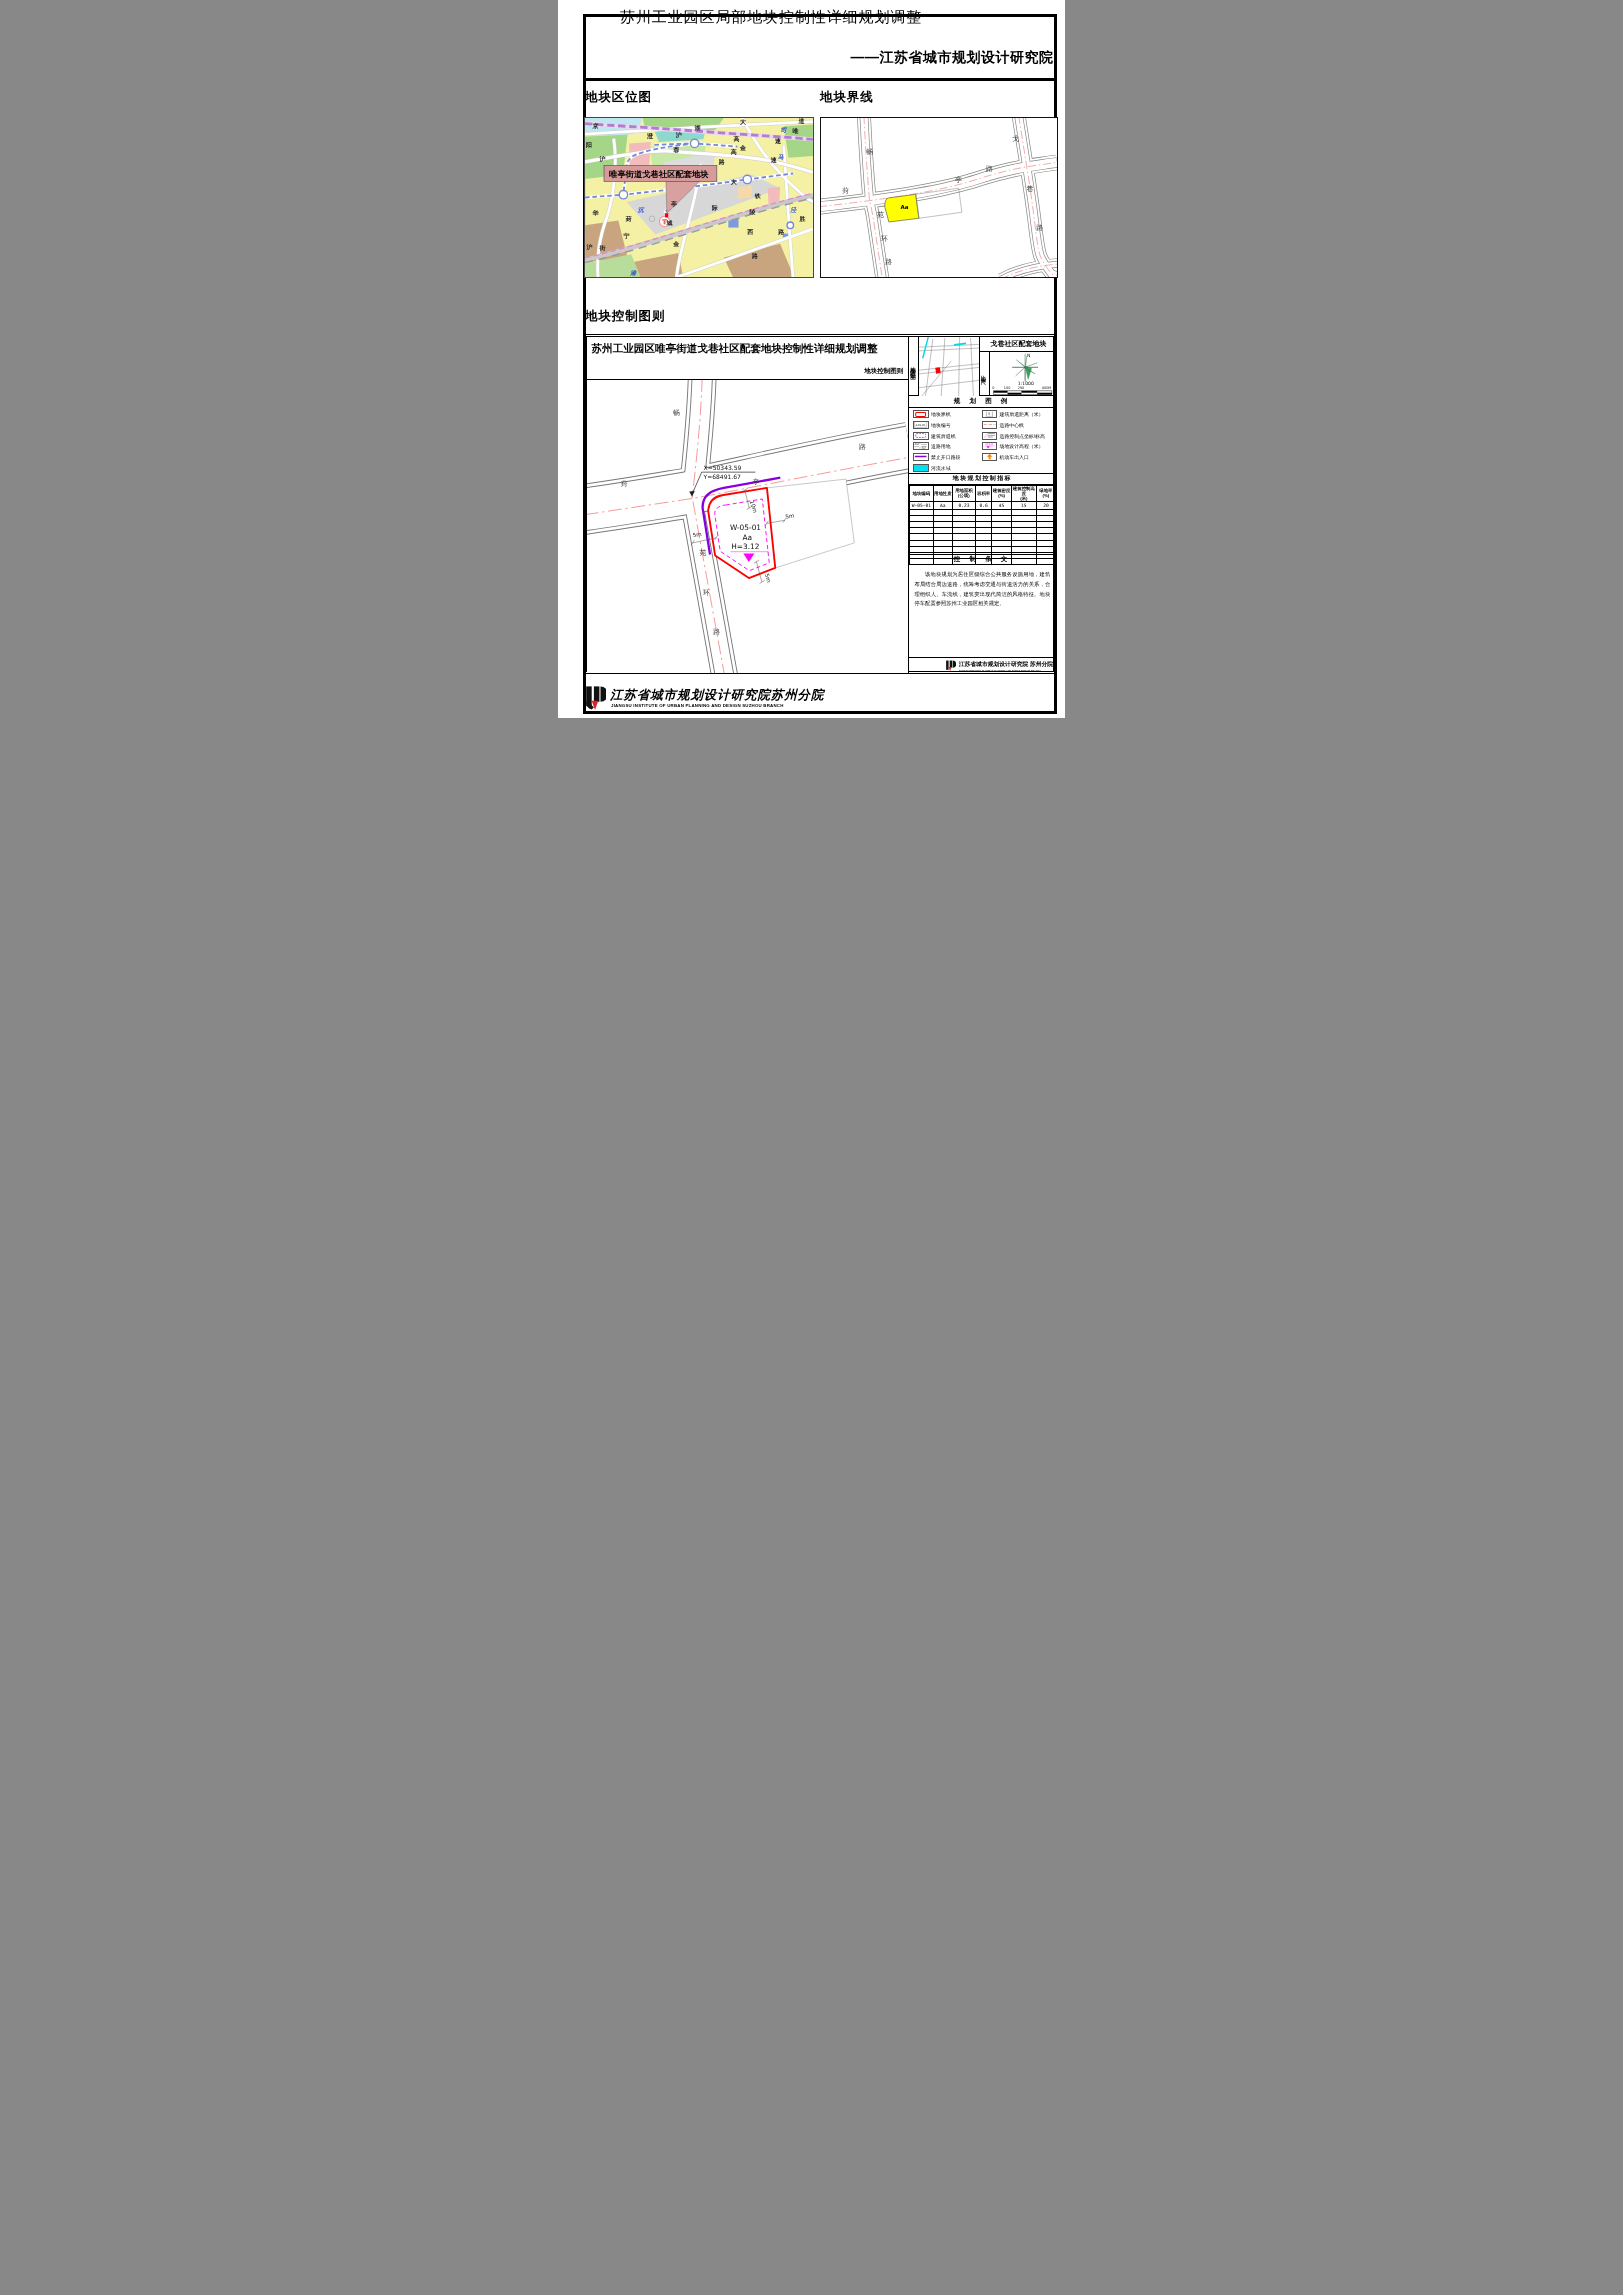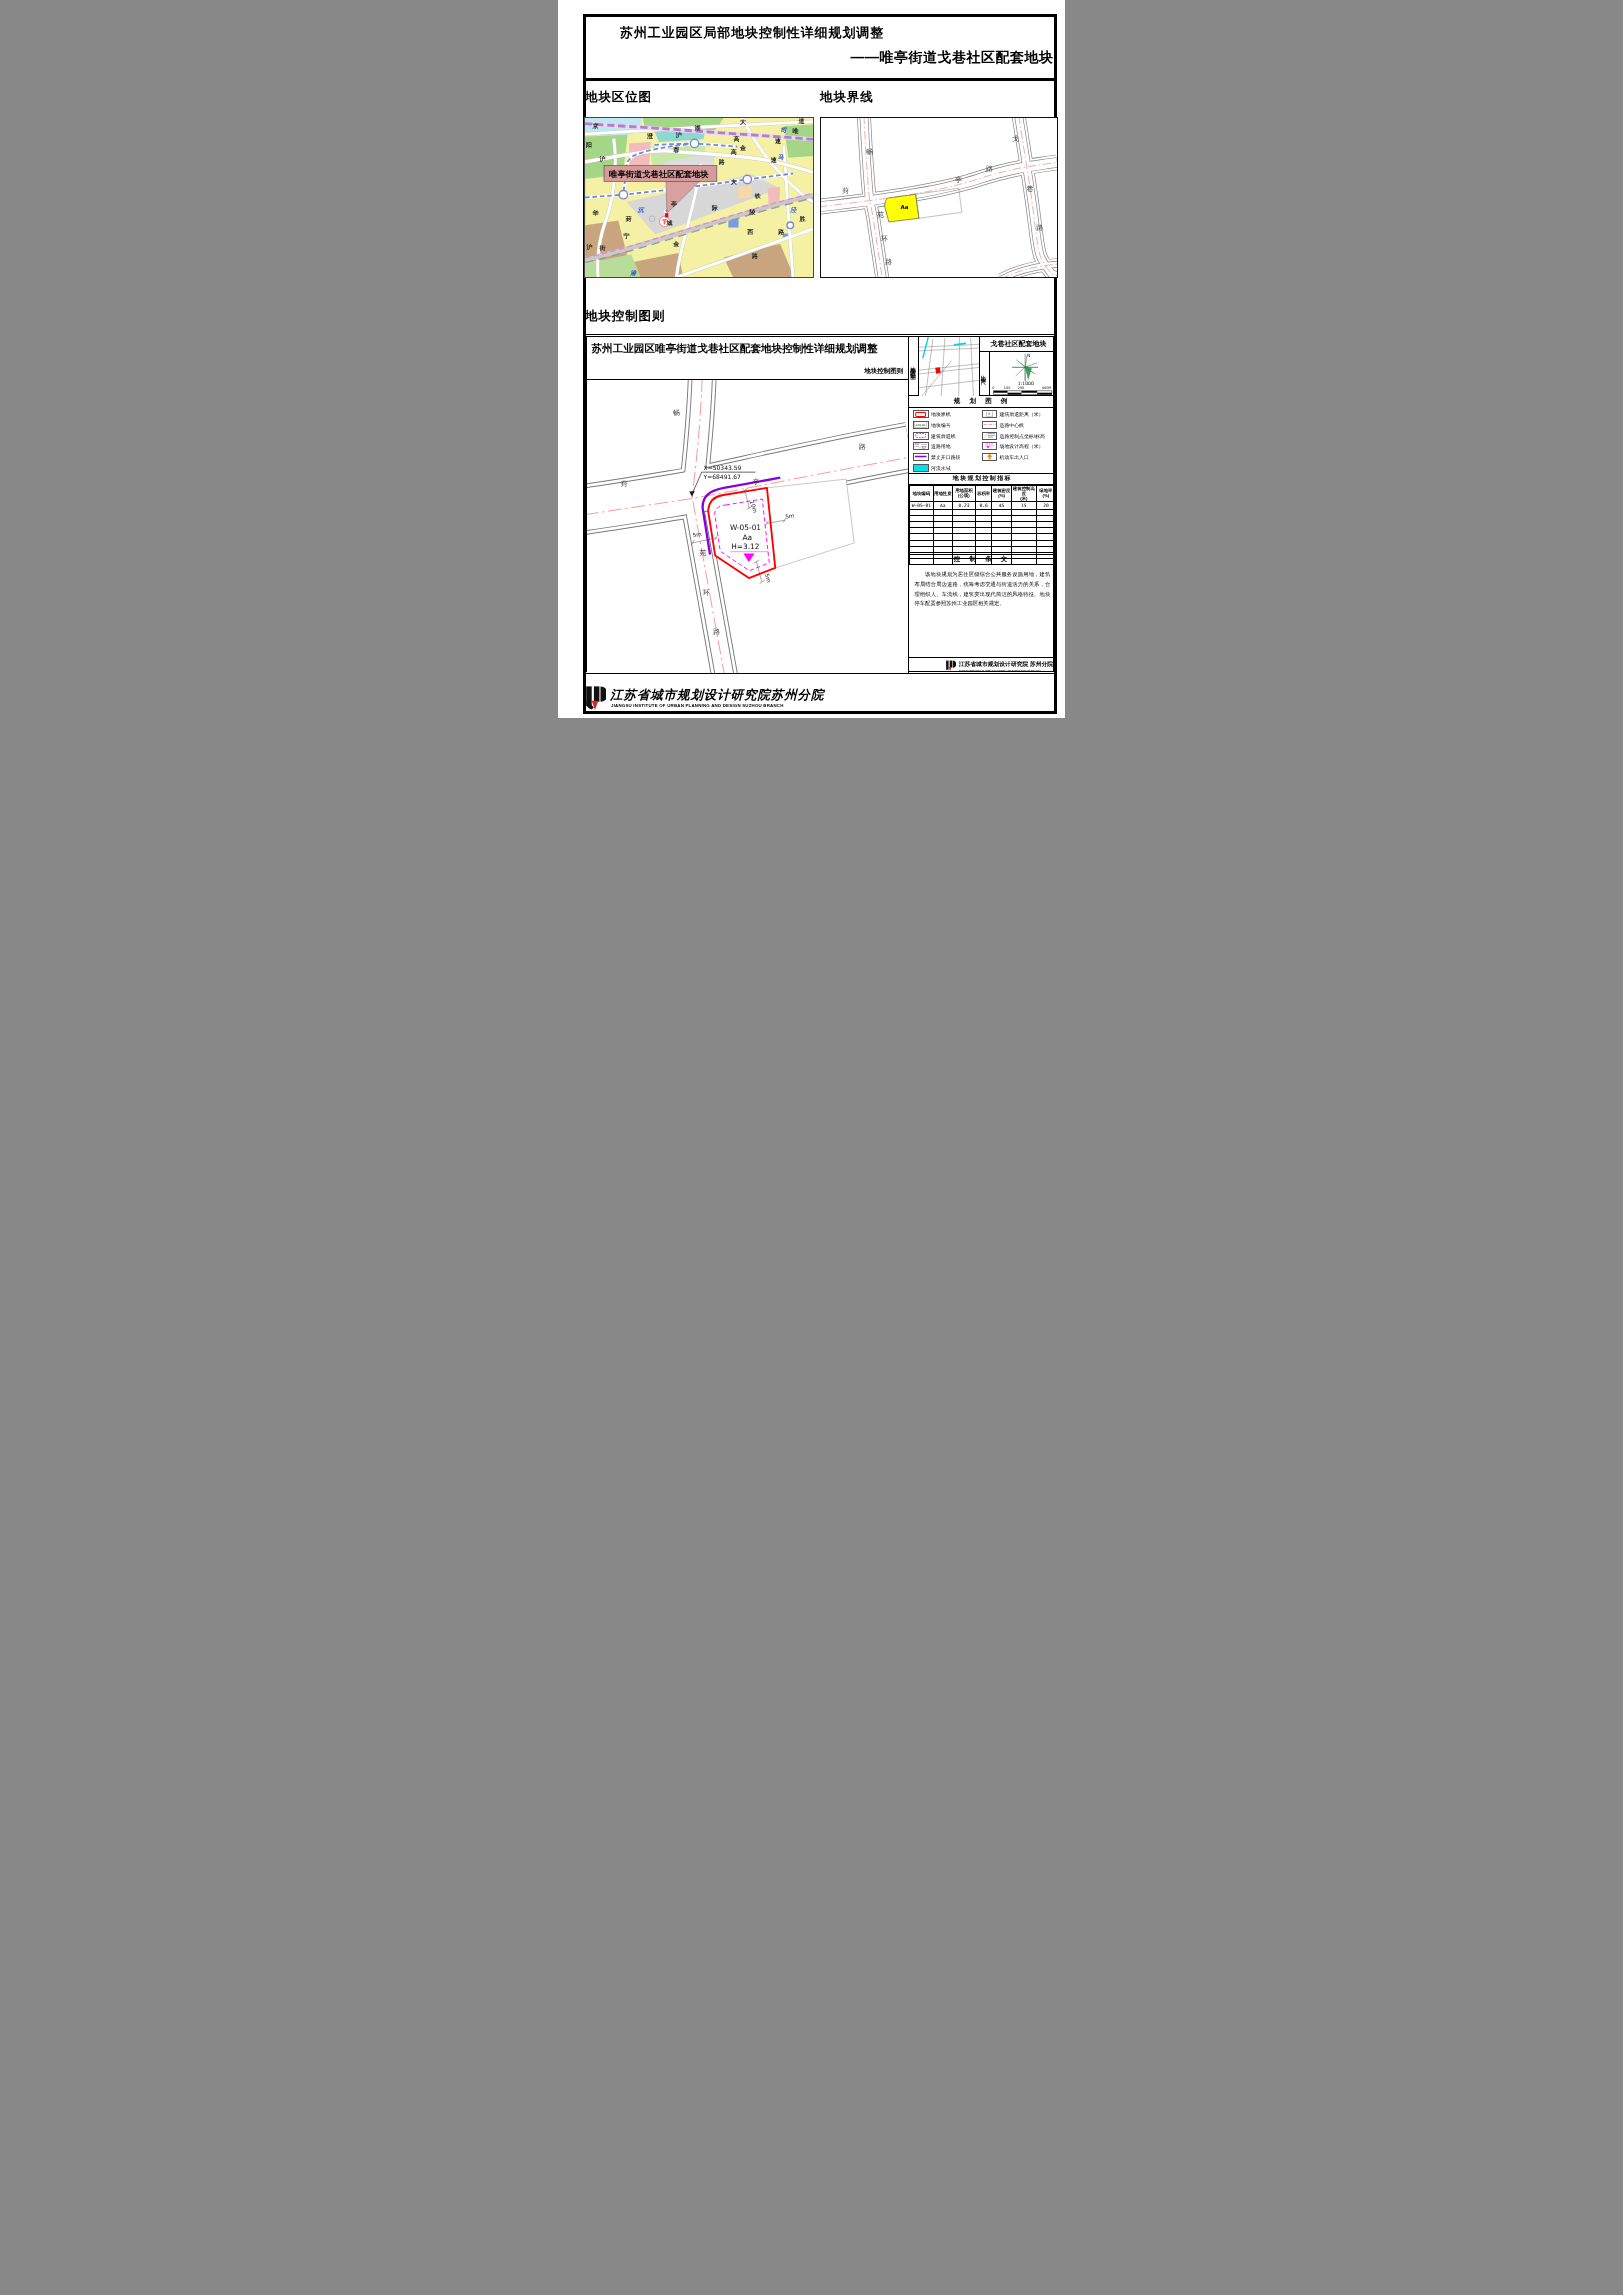--- a/index.html
+++ b/index.html
@@ -1,20 +1,20 @@
 <!DOCTYPE html>
 <html style="font-size:7.4px"><head>
 <meta charset="utf-8">
 <style>
   html,body{margin:0;padding:0;background:#888;}
   #page{position:relative;width:507px;height:718px;background:#fff;margin:0 auto;
         font-family:"Liberation Sans","DejaVu Sans",sans-serif;color:#000;overflow:hidden;}
   .abs{position:absolute;}
   #frame{left:25.4px;top:14px;width:474px;height:700px;border:3.7px solid #000;box-sizing:border-box;pointer-events:none;}
-  #title-main{left:62px;top:24px;font-size:13px;font-weight:bold;letter-spacing:0.9px;white-space:nowrap;}
+  #title-main{left:62px;top:8px;font-size:15px;font-weight:normal;letter-spacing:0.9px;white-space:nowrap;}
   #title-sub{right:11.6px;top:49px;font-size:14px;font-weight:bold;letter-spacing:0.5px;white-space:nowrap;}
   #hdr-rule{left:25.4px;top:78px;width:474px;height:3.2px;background:#000;}
   .sec-label{font-size:12.5px;font-weight:bold;letter-spacing:0.9px;}
   svg{display:block;}
   svg text{font-family:"DejaVu Sans","Liberation Sans",sans-serif;}
   .maplab{font-size:13px;font-weight:bold;fill:#222;}
   .maplab.blue{fill:#2b4fd8;font-style:italic;}
   .rdlab{font-size:15px;fill:#333;}
   #map1{left:26px;top:117px;width:228px;height:159px;border:0.5px solid #444;}
   #map2{left:262px;top:117px;width:236px;height:159px;border:0.9px solid #111;}
@@ -64,21 +64,21 @@
              font-style:italic;font-weight:bold;font-size:12.5px;letter-spacing:0.9px;white-space:nowrap;}
   #footer-en{left:53px;top:703px;font-size:4.4px;font-weight:bold;letter-spacing:0.2px;white-space:nowrap;}
 </style>
 </head>
 <body>
 
 <div id="page">
   <div class="abs" id="frame"></div>
 
   <div class="abs" id="title-main">苏州工业园区局部地块控制性详细规划调整</div>
-  <div class="abs" id="title-sub">——唯亭街道戈巷社区配套地块</div>
+  <div class="abs" id="title-sub">——江苏省城市规划设计研究院</div>
   <div class="abs" id="hdr-rule"></div>
 
   <div class="abs sec-label" style="left:27px;top:89px;">地块区位图</div>
   <div class="abs sec-label" style="left:262px;top:89px;">地块界线</div>
   <div class="abs sec-label" id="sec-control">地块控制图则</div>
 
   <svg class="abs" id="map1" viewBox="0 0 493 344">
     <rect x="0" y="0" width="493" height="344" fill="#f4f0a4"></rect>
     <polygon points="0,0 125,0 112,32 60,44 0,38" fill="#bee7f0"></polygon>
     <polygon points="125,0 300,0 282,26 130,30" fill="#a5d687"></polygon>

